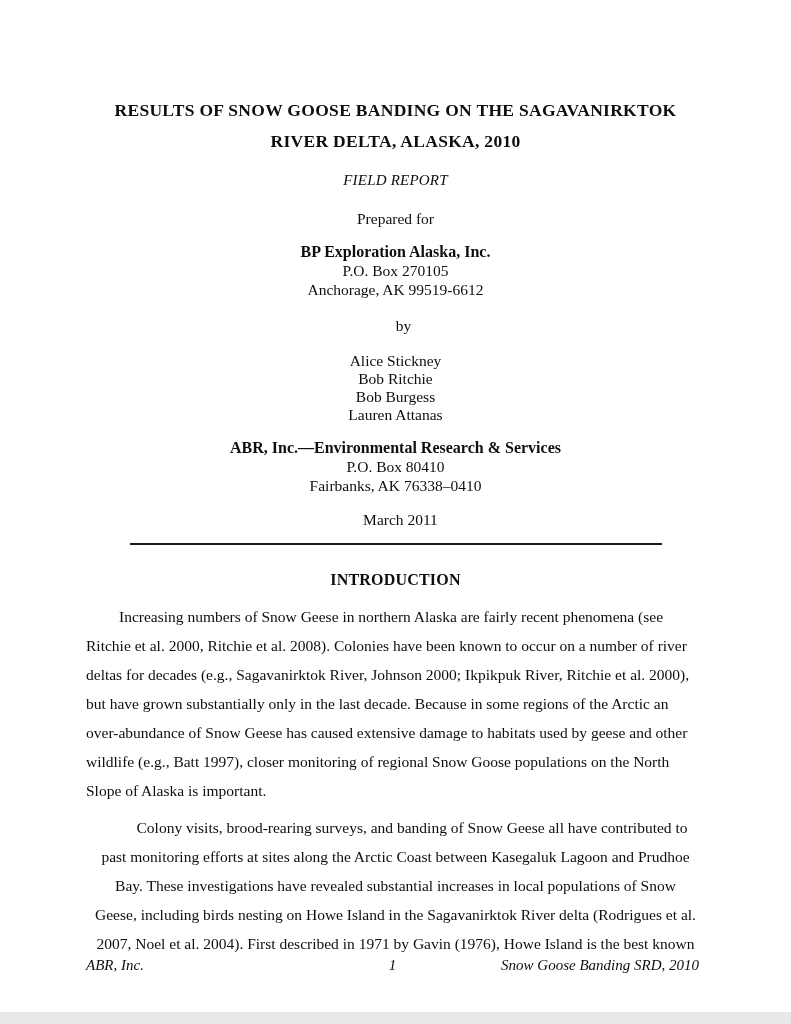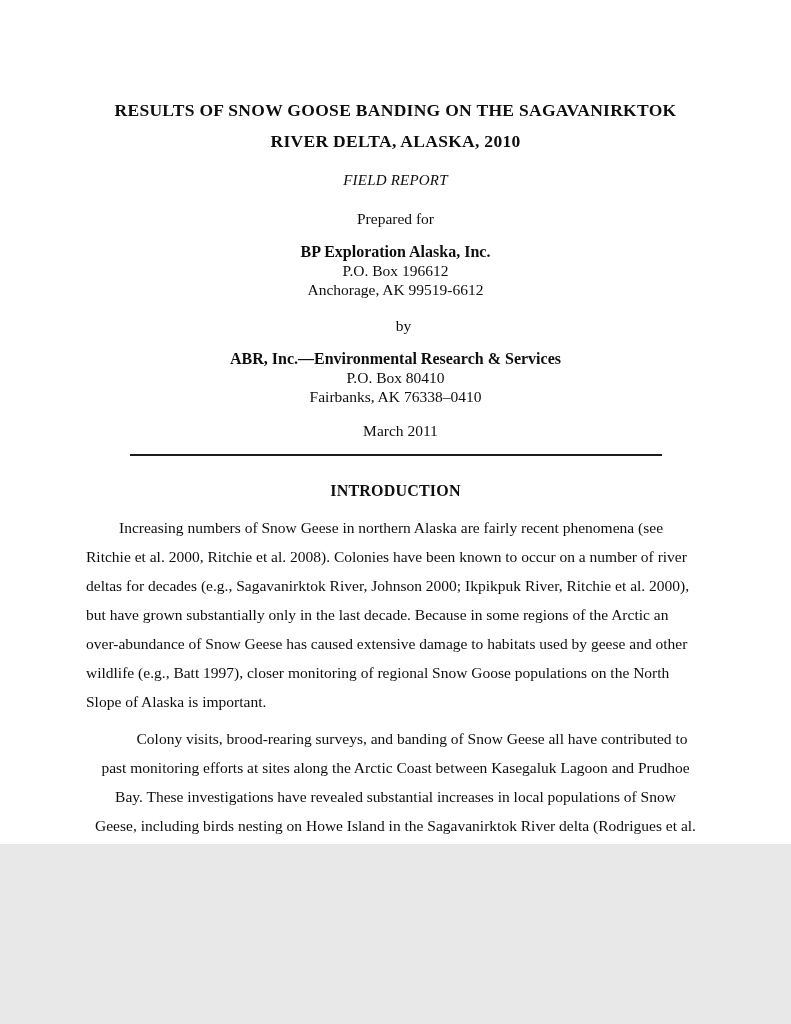--- a/index.html
+++ b/index.html
@@ -3,21 +3,21 @@
 <meta charset="utf-8">
 <style>
   html, body {
     margin: 0;
     padding: 0;
     background: #e8e8e8;
   }
   .page {
     position: relative;
     width: 791px;
-    height: 844px;
+    height: 1012px;
     margin: 0 auto;
     background: #ffffff;
     color: #0e0e0e;
     font-family: "Liberation Serif", "DejaVu Serif", serif;
     overflow: hidden;
     box-sizing: border-box;
   }
   .title-block {
     text-align: center;
     padding-top: 95px;
@@ -125,26 +125,30 @@
   <div class="title-block">
     <h1 class="report-title">RESULTS OF SNOW GOOSE BANDING ON THE SAGAVANIRKTOK
 RIVER DELTA, ALASKA, 2010</h1>
 
     <div class="report-type">FIELD REPORT</div>
 
     <div class="prepared-for">Prepared for</div>
 
     <div class="client-block">
       <div class="client-name">BP Exploration Alaska, Inc.</div>
-      <div>P.O. Box 196612</div>
+      <div>P.O. Box 270105</div>
       <div>Anchorage, AK 99519-6612</div>
     </div>
 
     <div class="by-label">by</div>
 
+    <div class="authors">Alice Stickney
+Bob Ritchie
+Bob Burgess
+Lauren Attanas</div>
 
     <div class="org-block">
       <div class="org-name">ABR, Inc.—Environmental Research &amp; Services</div>
       <div>P.O. Box 80410</div>
       <div>Fairbanks, AK 76338–0410</div>
     </div>
 
     <div class="date-line">March 2011</div>
   </div>
 

